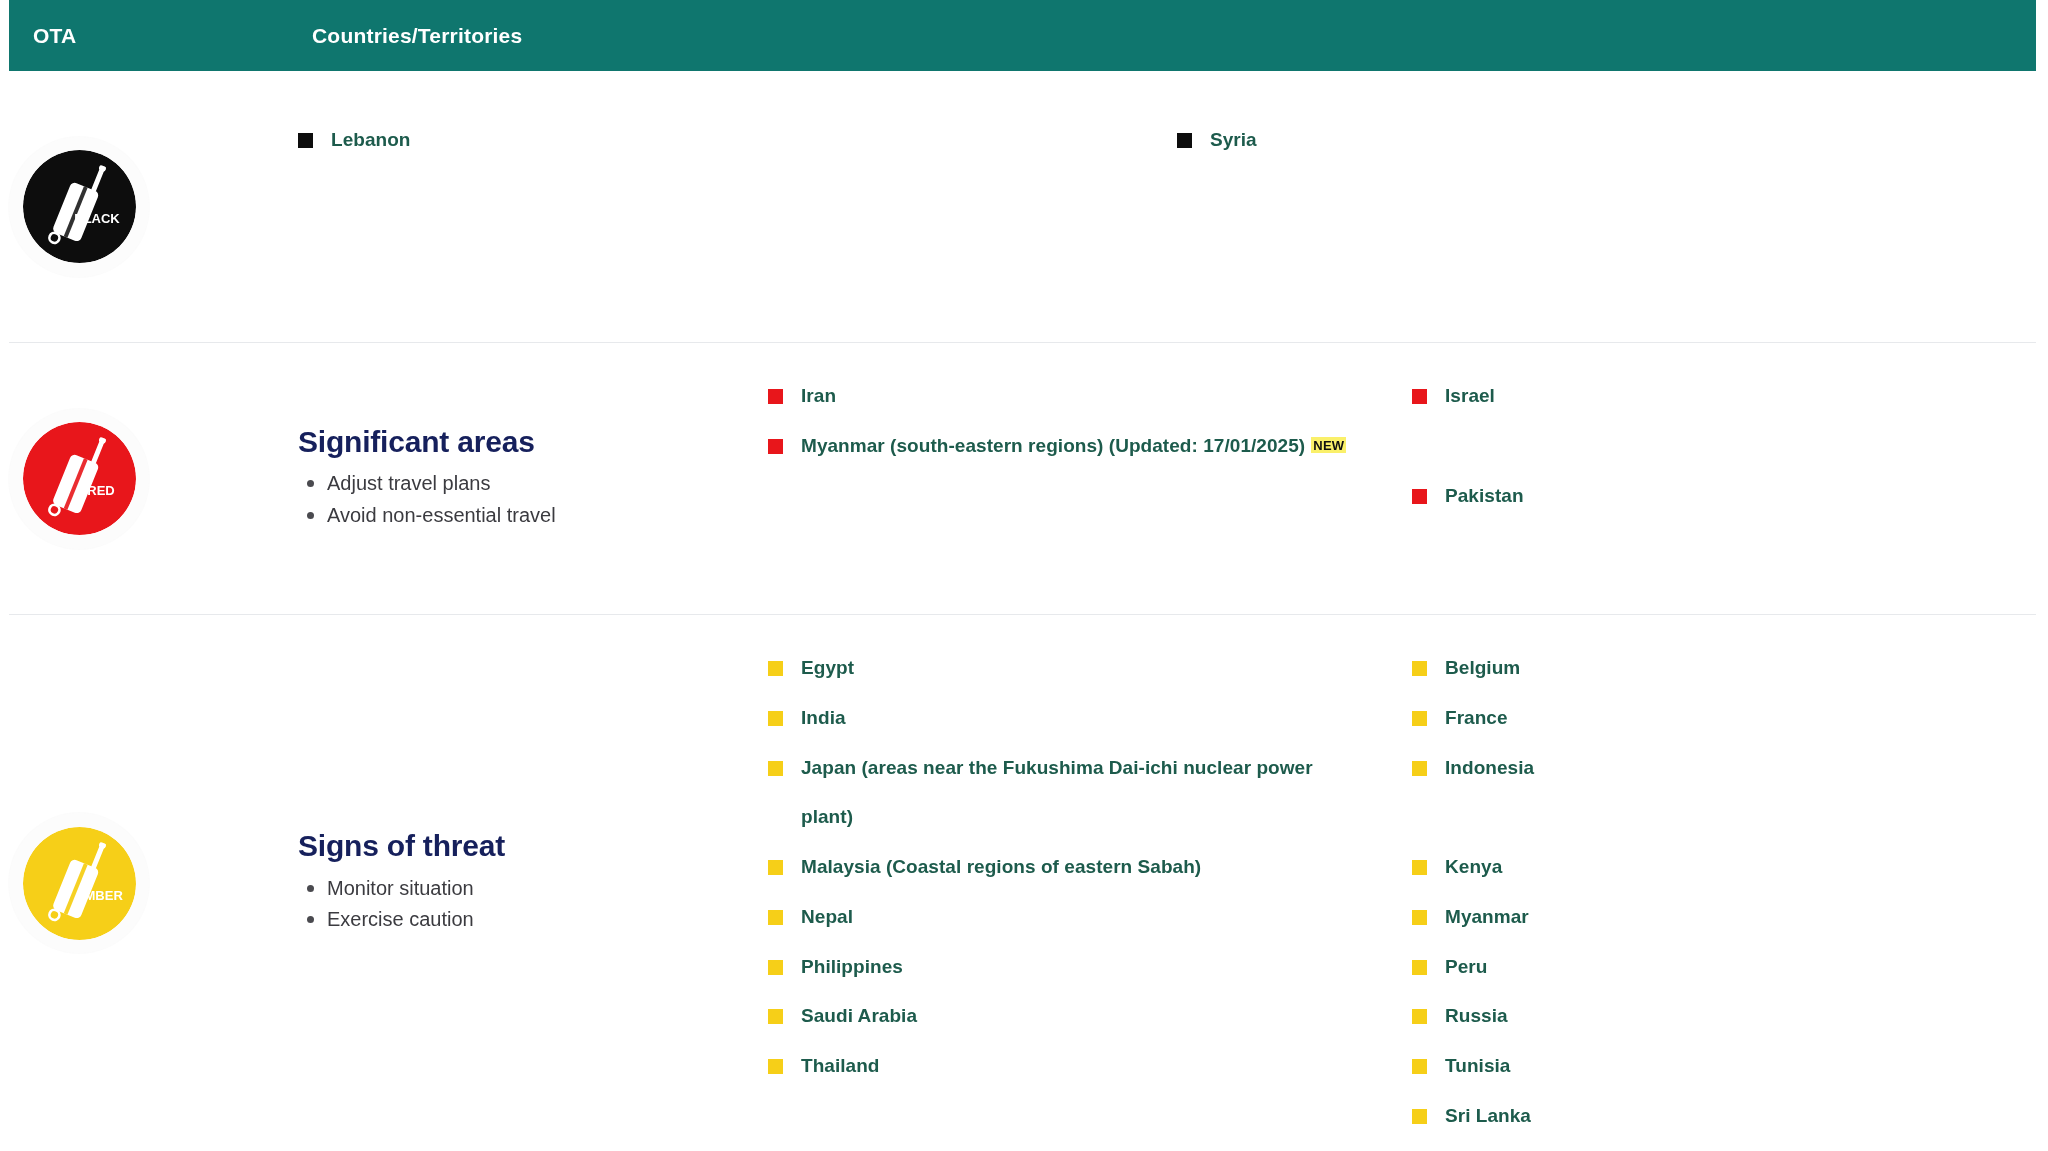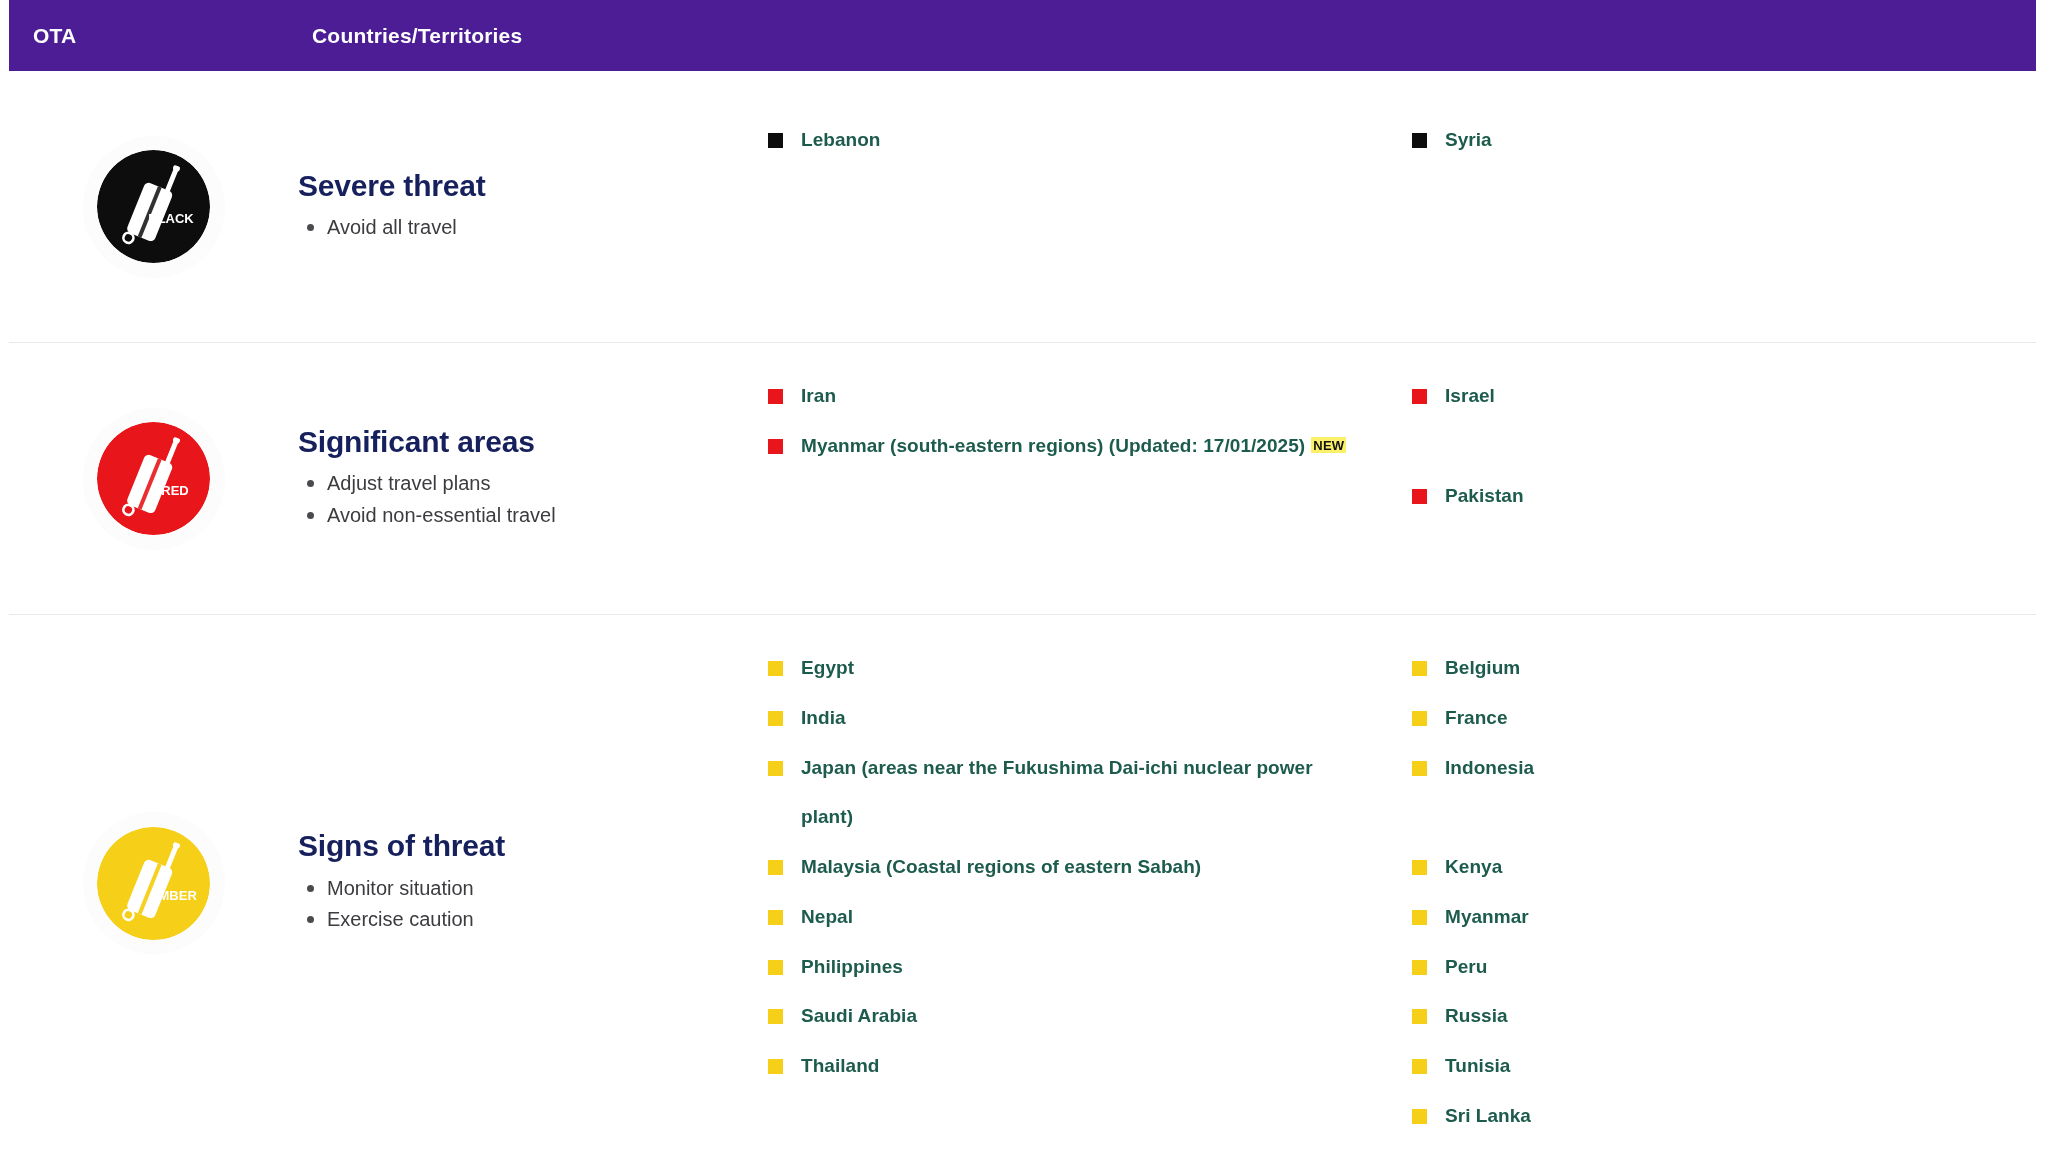--- a/index.html
+++ b/index.html
@@ -17,21 +17,21 @@
 
   .table-wrap {
     position: relative;
     width: 2048px;
     padding: 0 12px 0 9px;
   }
 
   
   .thead {
     display: flex;
-    background: #4c1d95;
+    background: #0f766e;
     height: 71px;
     align-items: center;
     box-shadow: 0 1px 0 rgba(0,0,0,0.04);
   }
   .th {
     color: #ffffff;
     font-size: 21px;
     font-weight: bold;
     letter-spacing: 0.2px;
   }
@@ -44,21 +44,20 @@
     align-items: stretch;
     border-bottom: 1px solid #e7e9ec;
     background: #fff;
   }
   .trow.last { border-bottom: none; }
 
   .cell-ota {
     width: 289px;
     display: flex;
     align-items: center;
-    justify-content: center;
     flex: 0 0 289px;
   }
   .cell-info {
     width: 470px;
     flex: 0 0 470px;
     display: flex;
     flex-direction: column;
     justify-content: center;
     padding-right: 10px;
   }
@@ -186,26 +185,20 @@
               <rect x="61" y="12" width="5" height="26" rx="2.5" fill="#ffffff"></rect>
               <rect x="60" y="10" width="7" height="5" rx="2" fill="#ffffff"></rect>
               <circle cx="45" cy="95" r="5" fill="none" stroke="#ffffff" stroke-width="2.6"></circle>
             </g>
             <text x="74" y="73" font-family="'Liberation Sans',sans-serif" font-size="13" font-weight="bold" fill="#ffffff" text-anchor="middle">BLACK</text>
           </svg>
         </span>
       </div>
     </div>
 
-    <div class="cell-info">
-      <div class="threat-title">Severe threat</div>
-      <ul class="threat-list">
-        <li>Avoid all travel</li>
-      </ul>
-    </div>
 
     <div class="cell-countries">
       <div class="ccol">
         <ul>
           <li class="centry">
             <span class="sq black"></span>
             <span>Lebanon</span>
           </li>
         </ul>
       </div>

